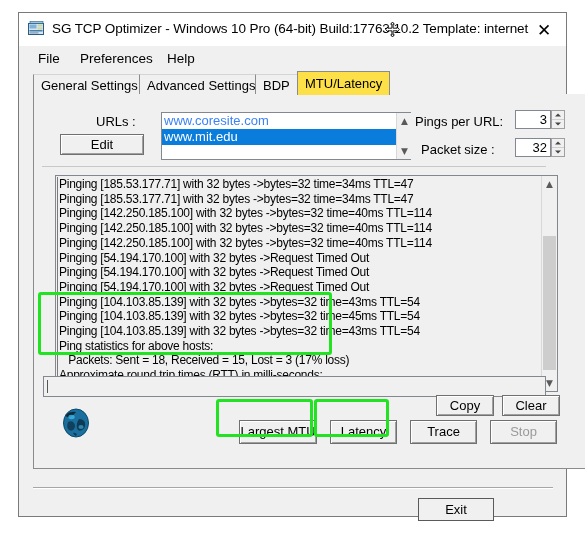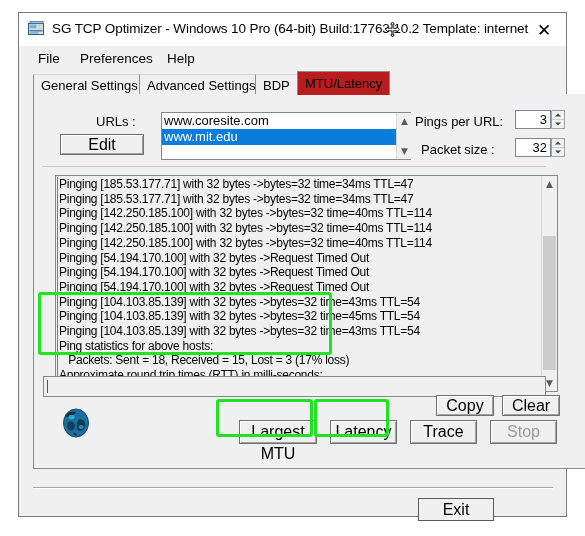--- a/index.html
+++ b/index.html
@@ -102,21 +102,21 @@
     font-size: 13px;
     color: #000;
     padding: 2px 7px 0 7px;
     box-sizing: border-box;
     white-space: nowrap;
     line-height: 17px;
   }
   .tab.active {
     top: 0px;
     height: 24px;
-    background: #b91c1c;
+    background: #fde047;
     border-top: 1px solid #8b8b8b;
     line-height: 20px;
     z-index: 4;
   }
 
   
   .panel {
     position: absolute;
     left: 14px;
     top: 81px;
@@ -133,40 +133,40 @@
     position: absolute;
     font-size: 13px;
     color: #000;
     white-space: nowrap;
   }
   .btn {
     position: absolute;
     background: #f0f0f0;
     border: 1px solid #707070;
     box-shadow: inset 1px 1px 0 #ffffff, inset -1px -1px 0 #a0a0a0;
-    font-size: 16px;
+    font-size: 13px;
     color: #000;
     text-align: center;
     box-sizing: border-box;
     font-family: "Liberation Sans", sans-serif;
     padding: 0;
     cursor: default;
   }
   .btn.disabled { color: #9a9a9a; }
 
   .listbox {
     position: absolute;
     background: #ffffff;
     border: 1px solid #828790;
     box-sizing: border-box;
     overflow: hidden;
   }
   .listrow {
     font-size: 13px;
-    color: #000000;
+    color: #3b82f6;
     padding: 0 2px;
     height: 16px;
     line-height: 16px;
     white-space: nowrap;
   }
   .listrow.sel { background: #0a7cdb; color: #ffffff; }
 
   .spin-field {
     position: absolute;
     background: #ffffff;

